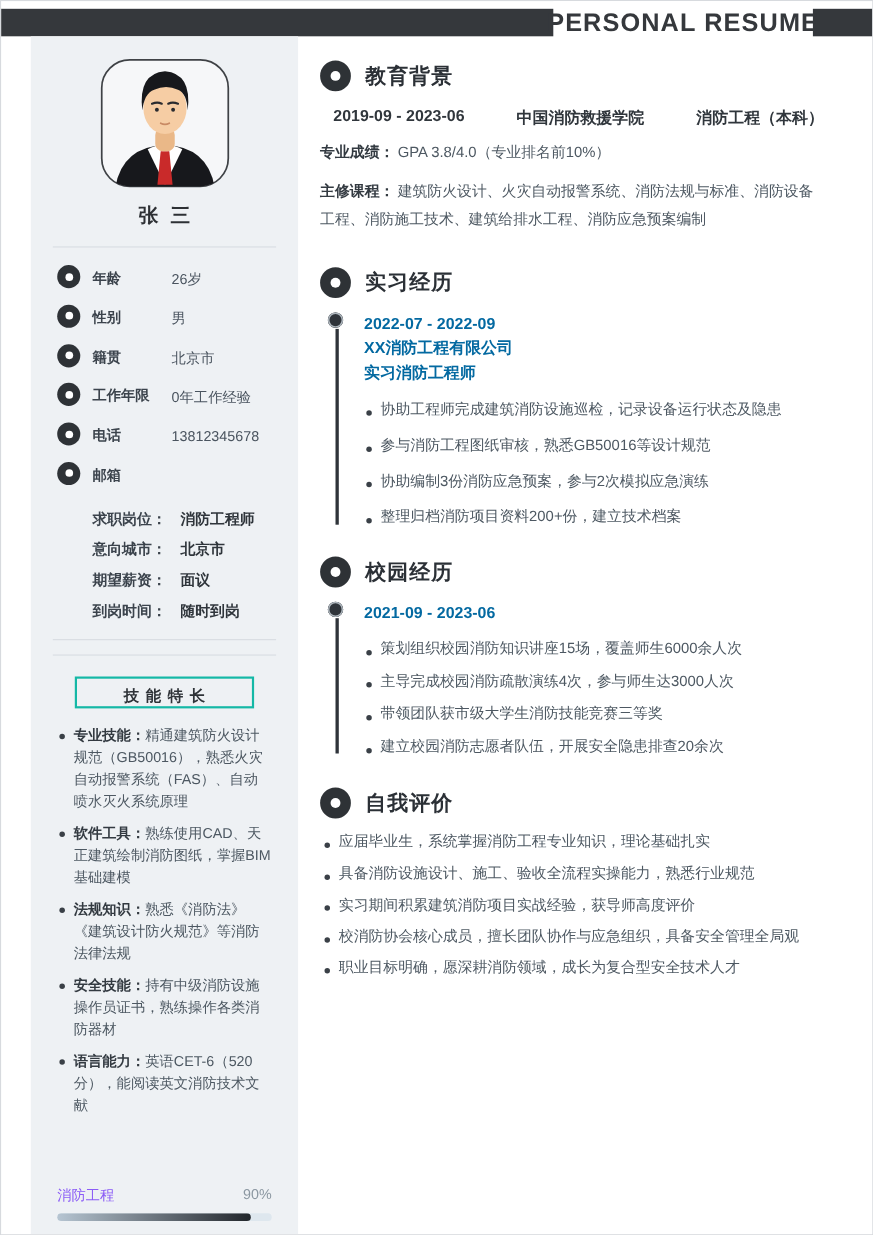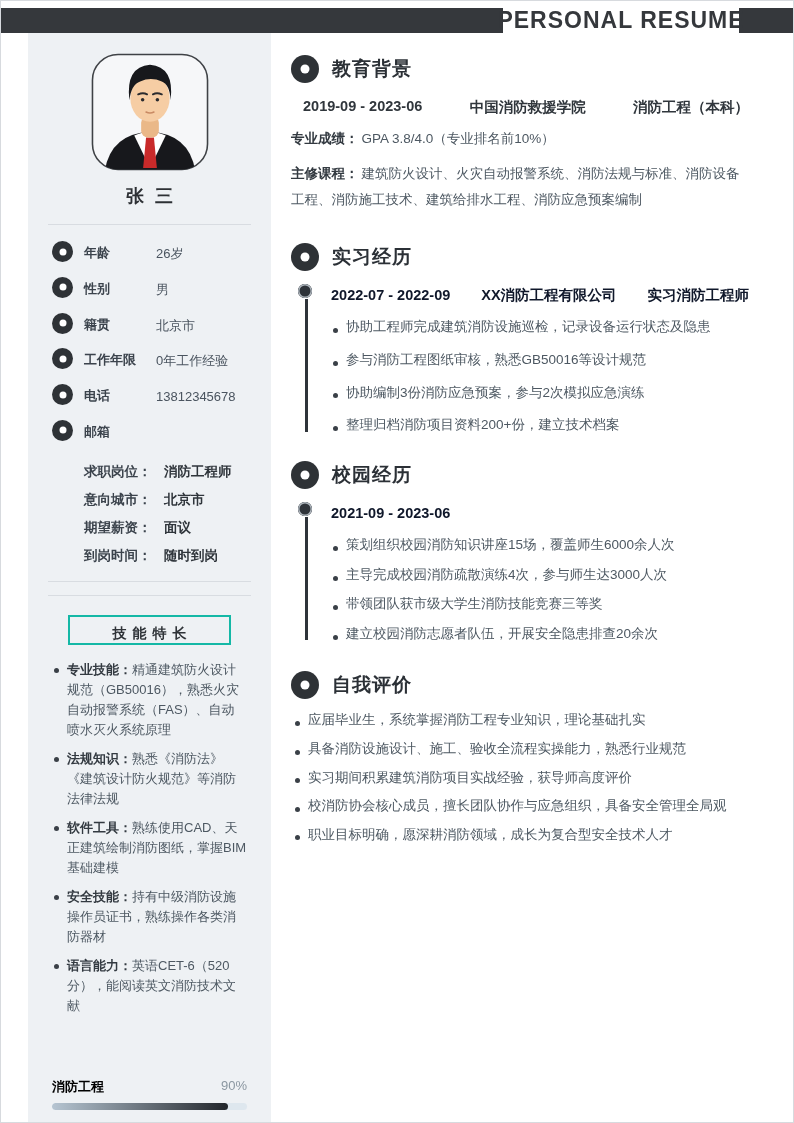--- a/index.html
+++ b/index.html
@@ -52,21 +52,21 @@
 
   .skill-list { margin-top:15px; }
   .skill-item { display:flex; margin-bottom:9px; font-size:13px; line-height:20px; }
   .dot { width:5px; height:5px; border-radius:50%; background:#3a4047; flex:none;
          margin:8px 8px 0 2px; }
   .skill-text { color:#4d5862; }
   .skill-text b { color:#333a41; }
 
   .proficiency { position:absolute; left:24px; right:24px; bottom:12px; }
   .prof-row { display:flex; justify-content:space-between; font-size:13px; margin-bottom:7px; }
-  .prof-label { font-weight:700; color:#000000; }
+  .prof-label { font-weight:400; color:#8b5cf6; }
   .prof-pct { color:#8b97a1; }
   .prof-track { height:7px; border-radius:4px; background:#dee7ee; overflow:hidden; }
   .prof-fill { height:100%; border-radius:4px; background:linear-gradient(90deg,#b6c5d2,#22262b); }
 
   
   .main { position:absolute; left:290px; top:40px; width:458px; }
   .sec-header { display:flex; align-items:center; gap:13px; }
   .sec-header h2 { margin:0; font-size:19px; color:#2b3036; letter-spacing:1px; }
   .donut.lg { width:28px; height:28px; }
   .donut.lg::after { width:9px; height:9px; }
@@ -80,21 +80,21 @@
   .kv { margin:9px 0 0; font-size:13.5px; line-height:26px; color:#4d5862; }
   .kv b { color:#333a41; margin-right:3px; }
 
   .entry { position:relative; margin-left:40px; margin-top:13px; }
   .entry::before { content:""; position:absolute; left:-26px; top:15px; bottom:3px;
                    width:3px; background:#2f343a; }
   .entry-dot { position:absolute; left:-33px; top:0; width:14px; height:14px;
                border-radius:50%; background:#2f343a;
                box-shadow: inset 0 0 0 1.5px #aeb6bd, inset 0 0 0 5px #2f343a; }
   .entry-head { display:flex; justify-content:space-between; align-items:flex-start;
-                font-size:14.5px; font-weight:700; color:#0f172a; line-height:1.55; }
+                font-size:14.5px; font-weight:700; color:#0369a1; line-height:1.55;flex-direction:column; }
   .company { max-width:140px; text-align:center; }
   .bullets { list-style:none; margin:11px 0 0; padding:0; }
   .bullets li { display:flex; font-size:13.5px; color:#4d5862; line-height:1.45;align-items:center; }
   .bullets li .dot { margin-top:7px; }
   .bullets.loose li { margin-bottom:13px; }
   .bullets.mid li { margin-bottom:10px; }
   .bullets.tight li { margin-bottom:9px; }
   .eval-list { margin-left:2px; }
 </style>
 </head>
@@ -205,26 +205,26 @@
 
     <div class="skill-list">
 
         <div class="skill-item">
           <span class="dot"></span>
           <span class="skill-text"><b>专业技能：</b><span>精通建筑防火设计规范（GB50016），熟悉火灾自动报警系统（FAS）、自动喷水灭火系统原理</span></span>
         </div>
 
         <div class="skill-item">
           <span class="dot"></span>
+          <span class="skill-text"><b>软件工具：</b><span>熟练使用CAD、天正建筑绘制消防图纸，掌握BIM基础建模</span></span>
+        </div>
+
+        <div class="skill-item">
+          <span class="dot"></span>
           <span class="skill-text"><b>法规知识：</b><span>熟悉《消防法》《建筑设计防火规范》等消防法律法规</span></span>
-        </div>
-
-        <div class="skill-item">
-          <span class="dot"></span>
-          <span class="skill-text"><b>软件工具：</b><span>熟练使用CAD、天正建筑绘制消防图纸，掌握BIM基础建模</span></span>
         </div>
 
         <div class="skill-item">
           <span class="dot"></span>
           <span class="skill-text"><b>安全技能：</b><span>持有中级消防设施操作员证书，熟练操作各类消防器材</span></span>
         </div>
 
         <div class="skill-item">
           <span class="dot"></span>
           <span class="skill-text"><b>语言能力：</b><span>英语CET-6（520分），能阅读英文消防技术文献</span></span>

